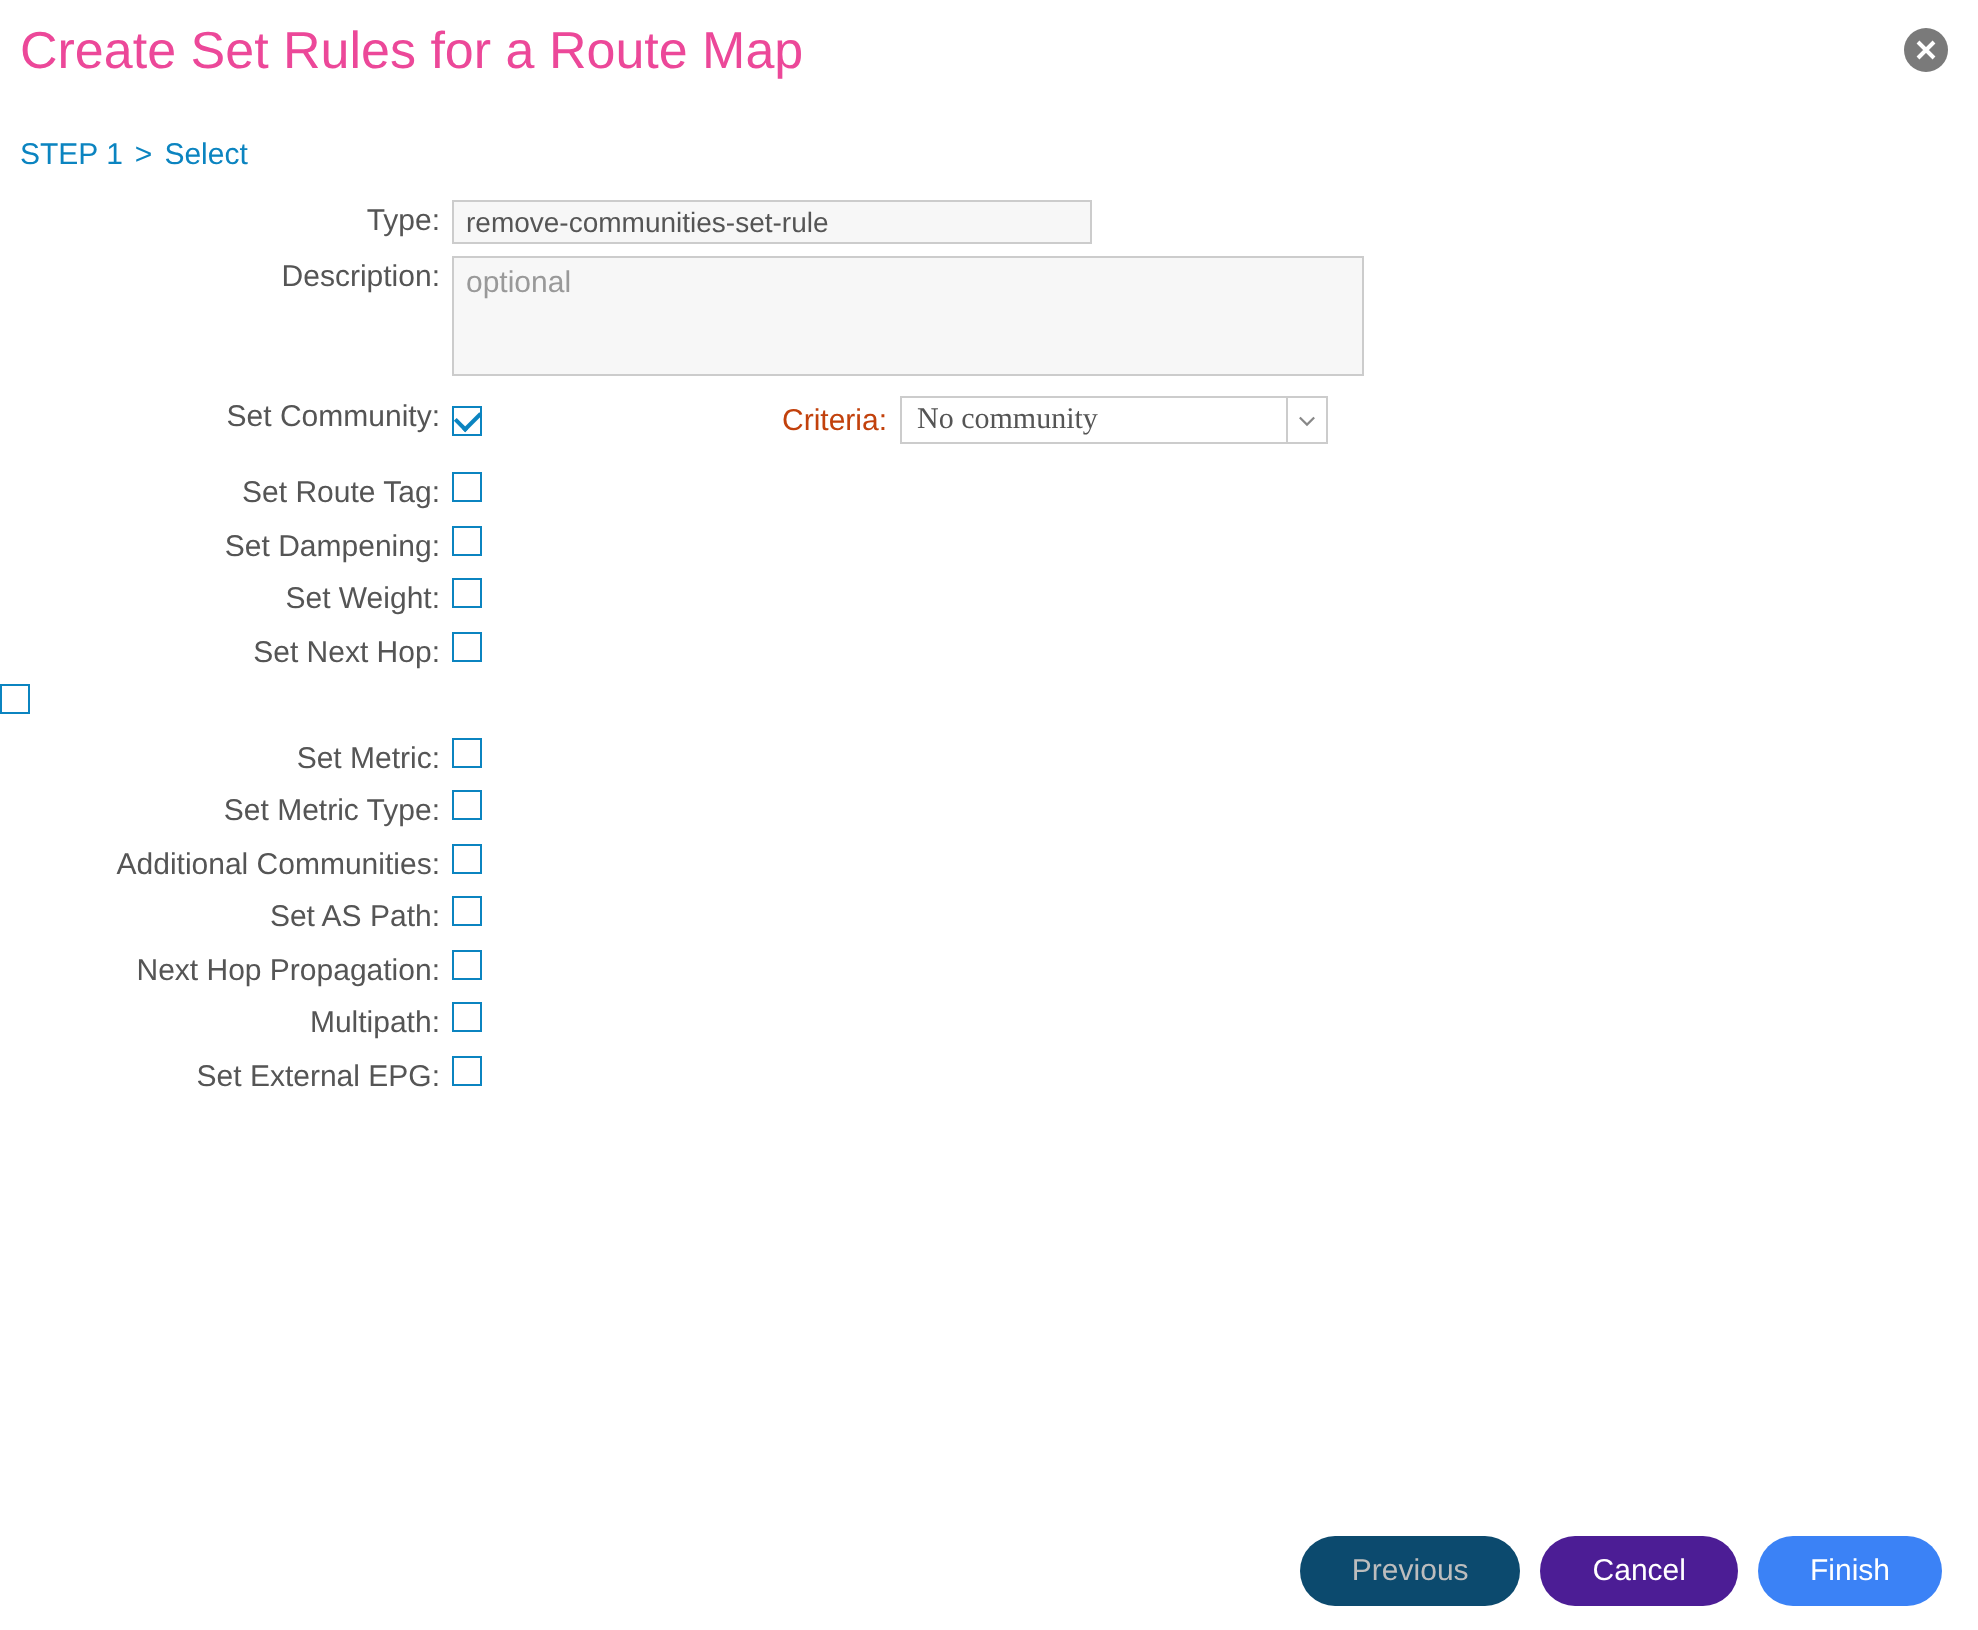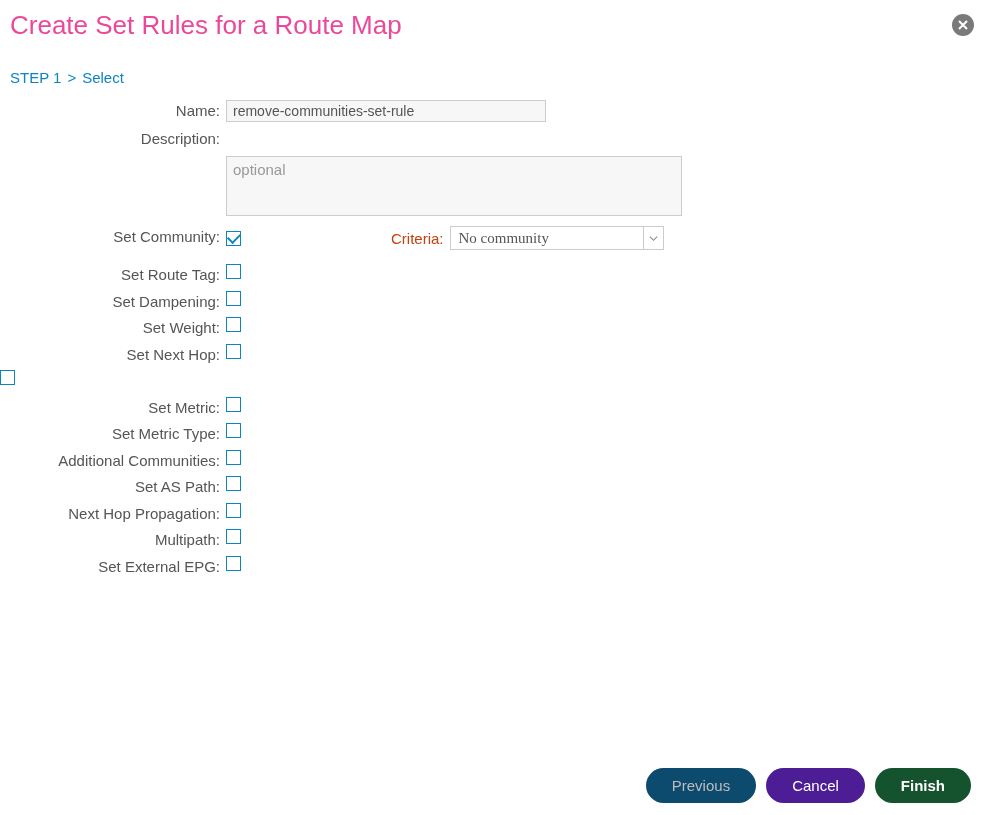--- a/index.html
+++ b/index.html
@@ -98,21 +98,20 @@
     textarea.desc-input {
       width: 456px;
       height: 60px;
       border: 1px solid #ccc;
       background: #f7f7f7;
       padding: 4px 6px;
       font-size: 15px;
       color: #555;
       resize: none;
       font-family: inherit;
-      margin-top: 28px;
     }
     textarea.desc-input::placeholder {
       color: #999;
     }
     .chk {
       width: 15px;
       height: 15px;
       border: 1.5px solid #0b84c0;
       background: #fff;
       display: inline-flex;
@@ -186,23 +185,22 @@
     .btn-prev {
       background: #0c4a6e;
       color: #bdbdbd;
       cursor: not-allowed;
     }
     .btn-cancel {
       background: #4c1d95;
       color: #fff;
     }
     .btn-finish {
-      background: #14532d;
+      background: #3b82f6;
       color: #fff;
-      font-weight: bold;
     }
     .checkbox-rows {
       margin-top: 14px;
     }
     .checkbox-rows .form-row {
       margin-bottom: 4.5px;
     }
   </style>
 </head>
 <body>
@@ -219,21 +217,21 @@
 <div class="step-bar">
   <div class="breadcrumb">
     <span>STEP 1</span>
     <span>&gt;</span>
     <span>Select</span>
   </div>
 </div>
 
 <div class="form-area">
   <div class="form-row">
-    <div class="label-col">Name:</div>
+    <div class="label-col">Type:</div>
     <div class="input-col">
       <input type="text" class="name-input" value="remove-communities-set-rule" style="">
     </div>
   </div>
 
   <div class="form-row">
     <div class="label-col">Description:</div>
     <div class="input-col">
       <textarea class="desc-input" placeholder="optional" style=""></textarea>
     </div>

